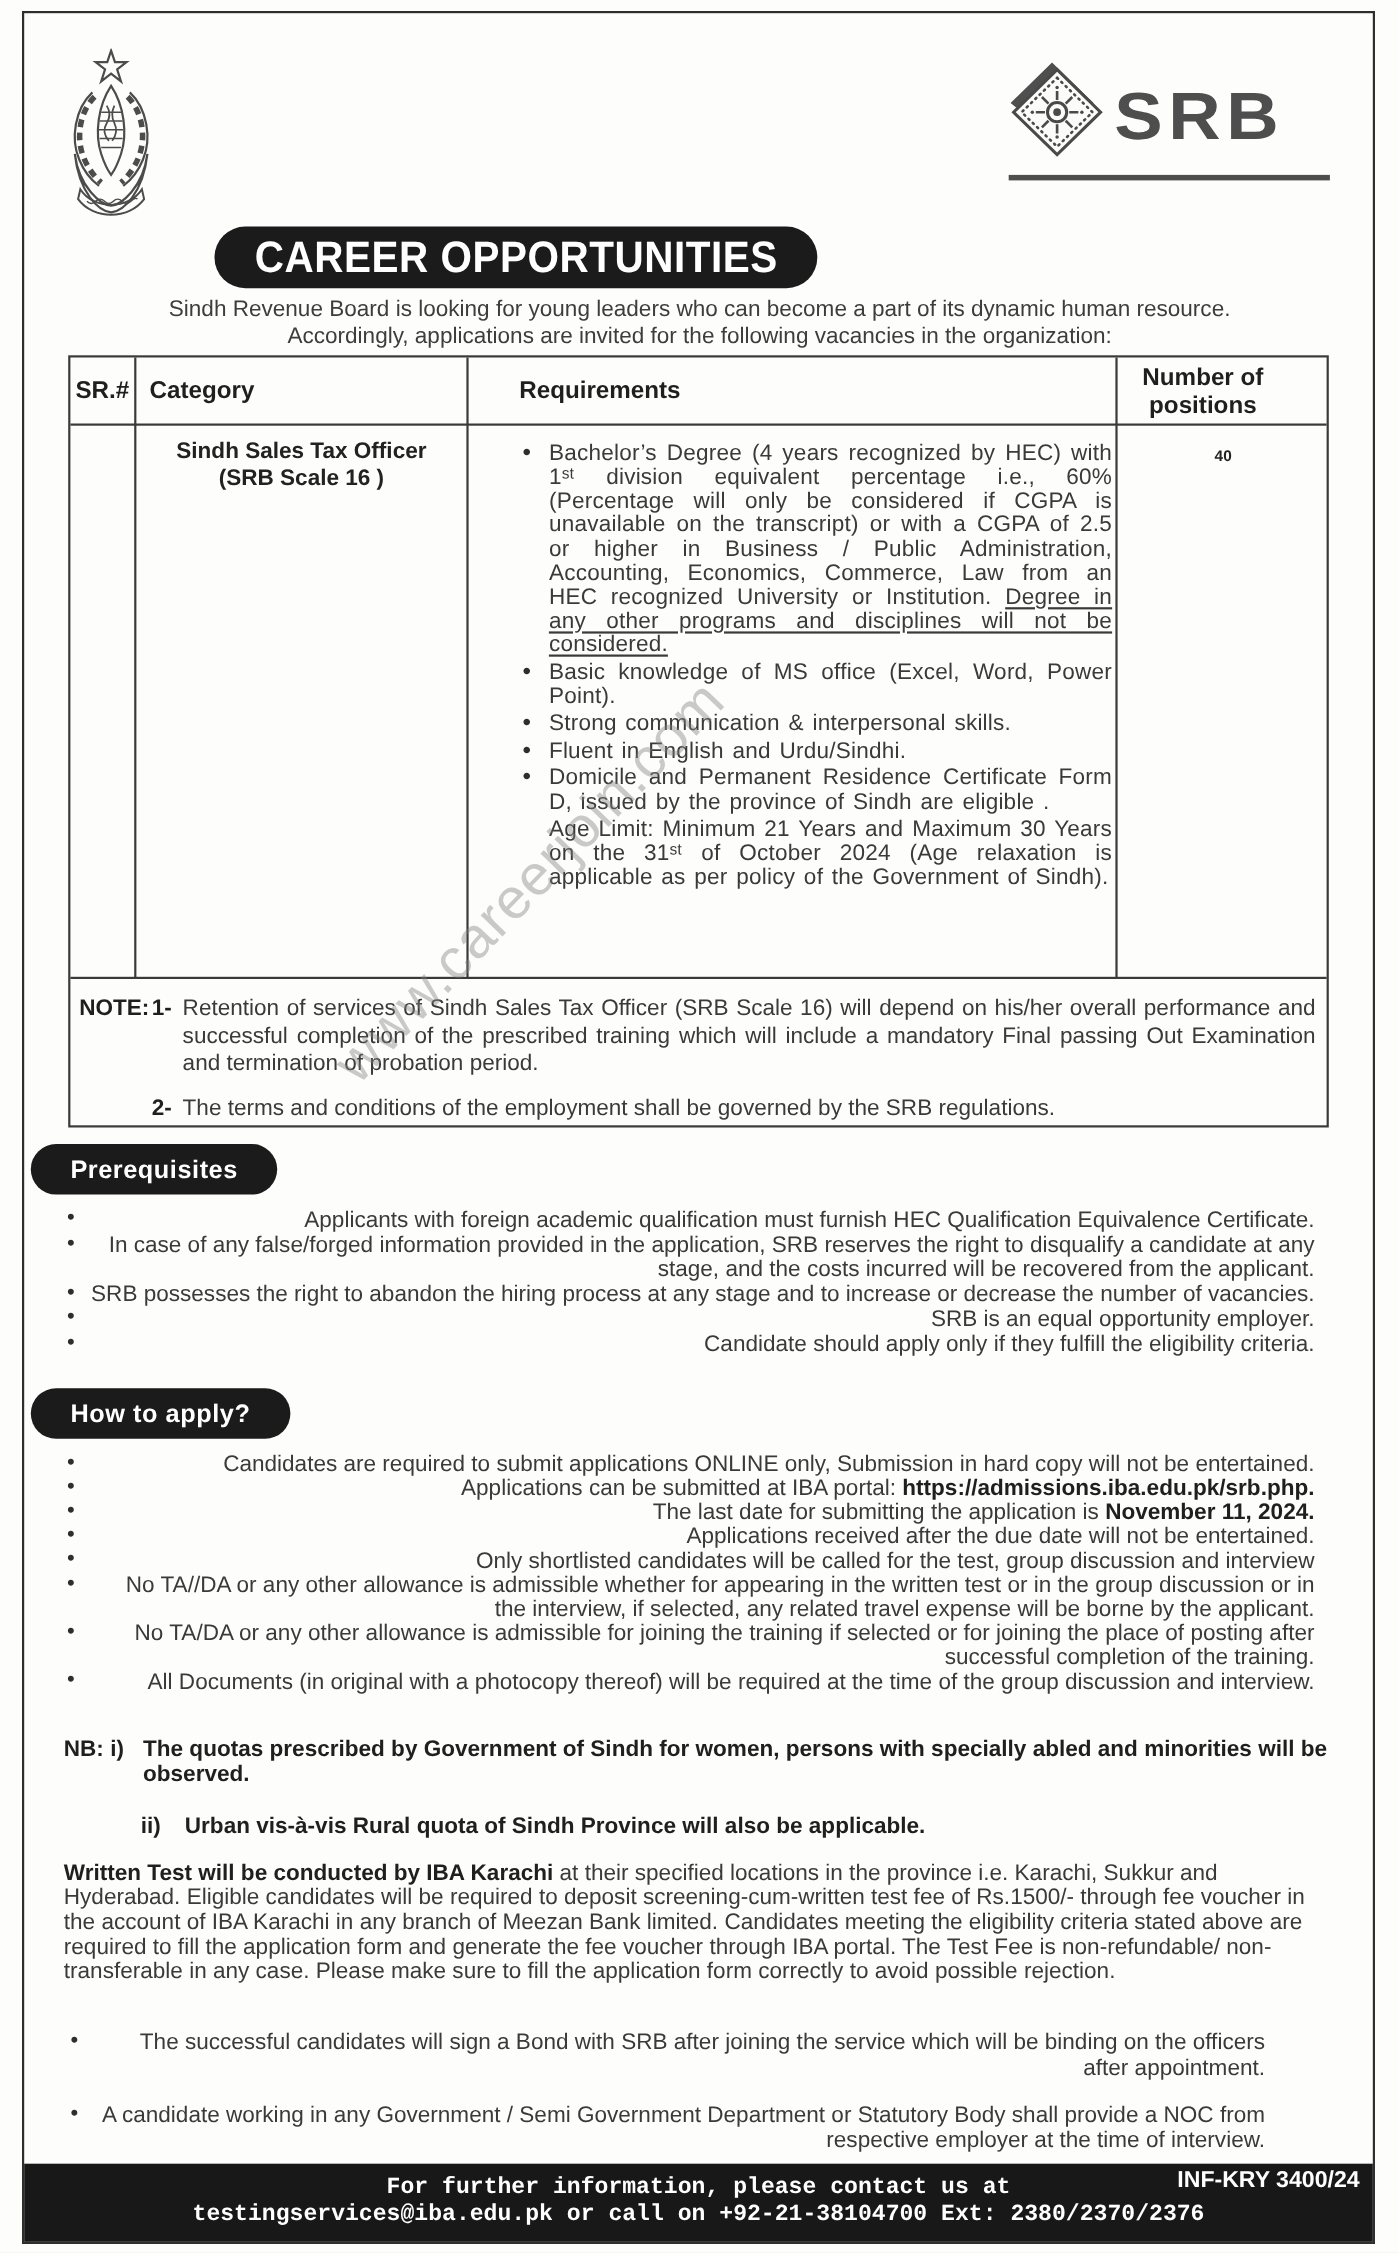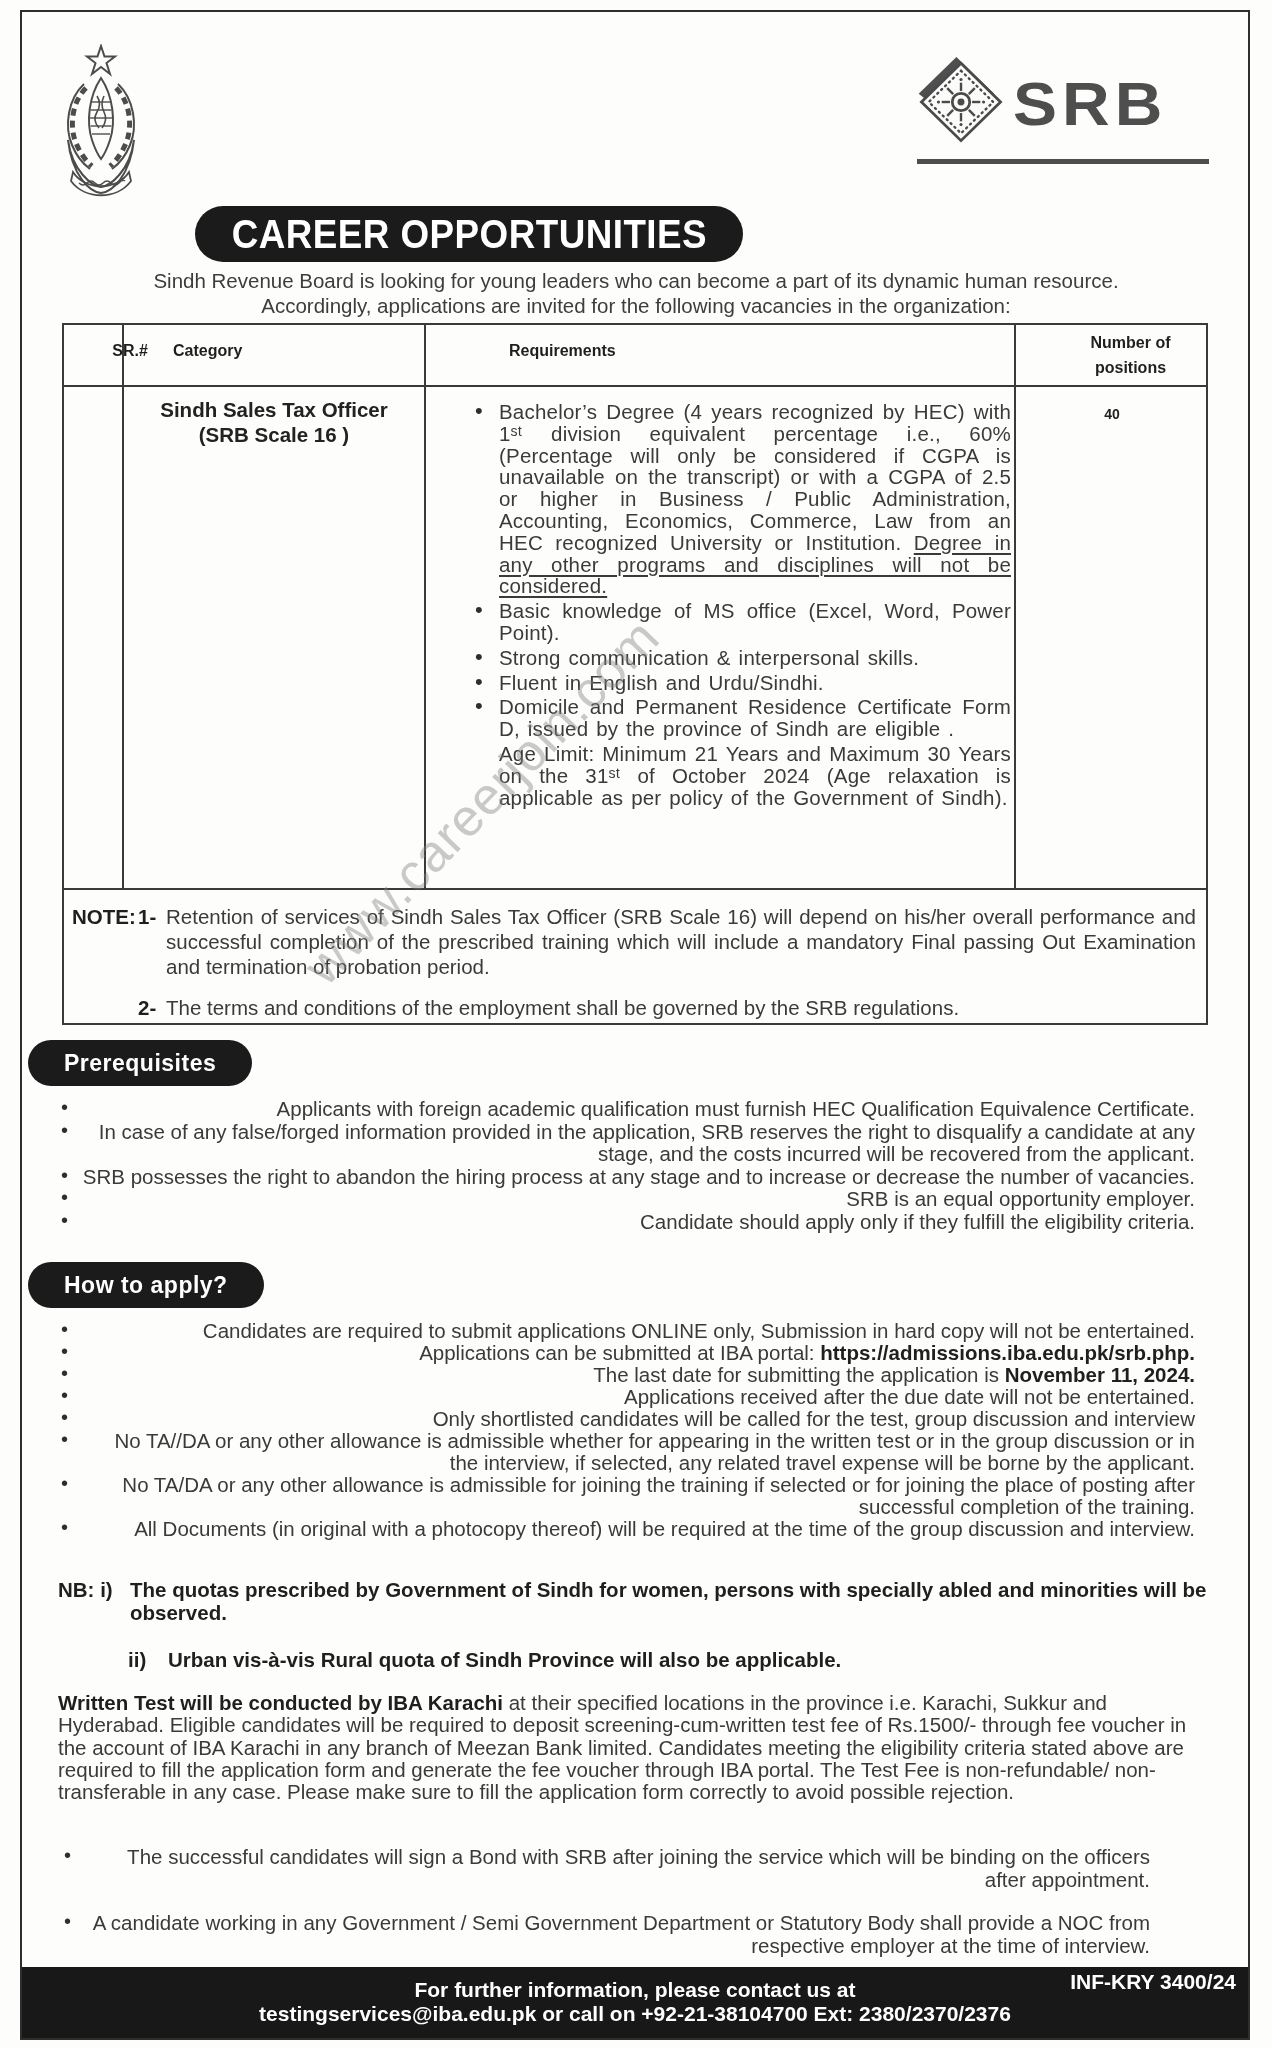--- a/index.html
+++ b/index.html
@@ -23,21 +23,21 @@
          font-size:20.5px;line-height:25px;color:#3d3d3d;}
   
   .watermark{position:absolute;left:205px;top:770px;width:560px;height:70px;z-index:30;
              transform:rotate(-46deg);text-align:center;font-size:52px;letter-spacing:1px;
              color:rgba(128,128,128,.42);pointer-events:none;font-weight:400;}
   
   .tbl{position:absolute;left:62px;top:323px;width:1146px;height:702px;
        border:2.5px solid #3a3a3a;box-sizing:border-box;}
   .tbl .vline{position:absolute;top:0;width:2px;height:565px;background:#3a3a3a;}
   .tbl .hline{position:absolute;left:0;width:100%;height:2px;background:#3a3a3a;}
-  .th{position:absolute;font-weight:bold;font-size:16px;color:#1f1f1f;margin-left:37px;}
+  .th{position:absolute;font-weight:bold;font-size:22px;color:#1f1f1f;}
   .poshead{white-space:pre-line;text-align:center;line-height:25px;}
   .catcell{position:absolute;left:62px;top:72px;width:296px;text-align:center;
            font-weight:bold;font-size:20.5px;line-height:25px;color:#222;}
   .poscell{position:absolute;left:952px;top:81px;width:192px;text-align:center;
            font-weight:bold;font-size:14px;color:#222;}
   .req{position:absolute;left:405px;top:76px;width:542px;font-size:20.5px;line-height:21.8px;
        text-align:justify;letter-spacing:.2px;word-spacing:2px;}
   .req ul{list-style:none;margin:0;padding:0;}
   .req li{position:relative;padding-left:30px;margin-bottom:3px;}
   .req li::before{content:"\2022";position:absolute;left:6px;top:-1px;font-size:22px;color:#2e2e2e;}
@@ -60,21 +60,21 @@
   .howto li{line-height:22px;}
   .nb{position:absolute;left:58px;top:1578px;width:1150px;font-size:20.5px;line-height:23px;}
   .nbrow{display:grid;grid-template-columns:72px 1fr;font-weight:bold;color:#1f1f1f;}
   .nbrow2{grid-template-columns:40px 1fr;padding-left:70px;margin-top:24px;}
   .wtest{position:absolute;left:58px;top:1692px;width:1150px;font-size:20.5px;line-height:22.3px;margin:0;}
   .closing{position:absolute;left:58px;top:1846px;width:1092px;font-size:20.5px;line-height:22.5px;}
   .closing li{margin-bottom:21px;}
   
   .footer{position:absolute;left:22px;top:1967px;width:1226px;height:71px;background:#181818;color:#fff;}
   .fref{position:absolute;right:12px;top:3px;font-weight:bold;font-size:21px;}
-  .fline{text-align:center;font-weight:bold;font-size:21px;line-height:24px;}
+  .fline{text-align:center;font-weight:bold;font-size:21px;line-height:24px;font-family:Liberation Mono, monospace;}
   .fline1{margin-top:11px;}
   svg .ln{fill:none;stroke:#4c4c4c;}
 </style>
 </head>
 <body>
 
 <div class="page">
   <div class="frame"></div>
 
   <div class="emblem">

